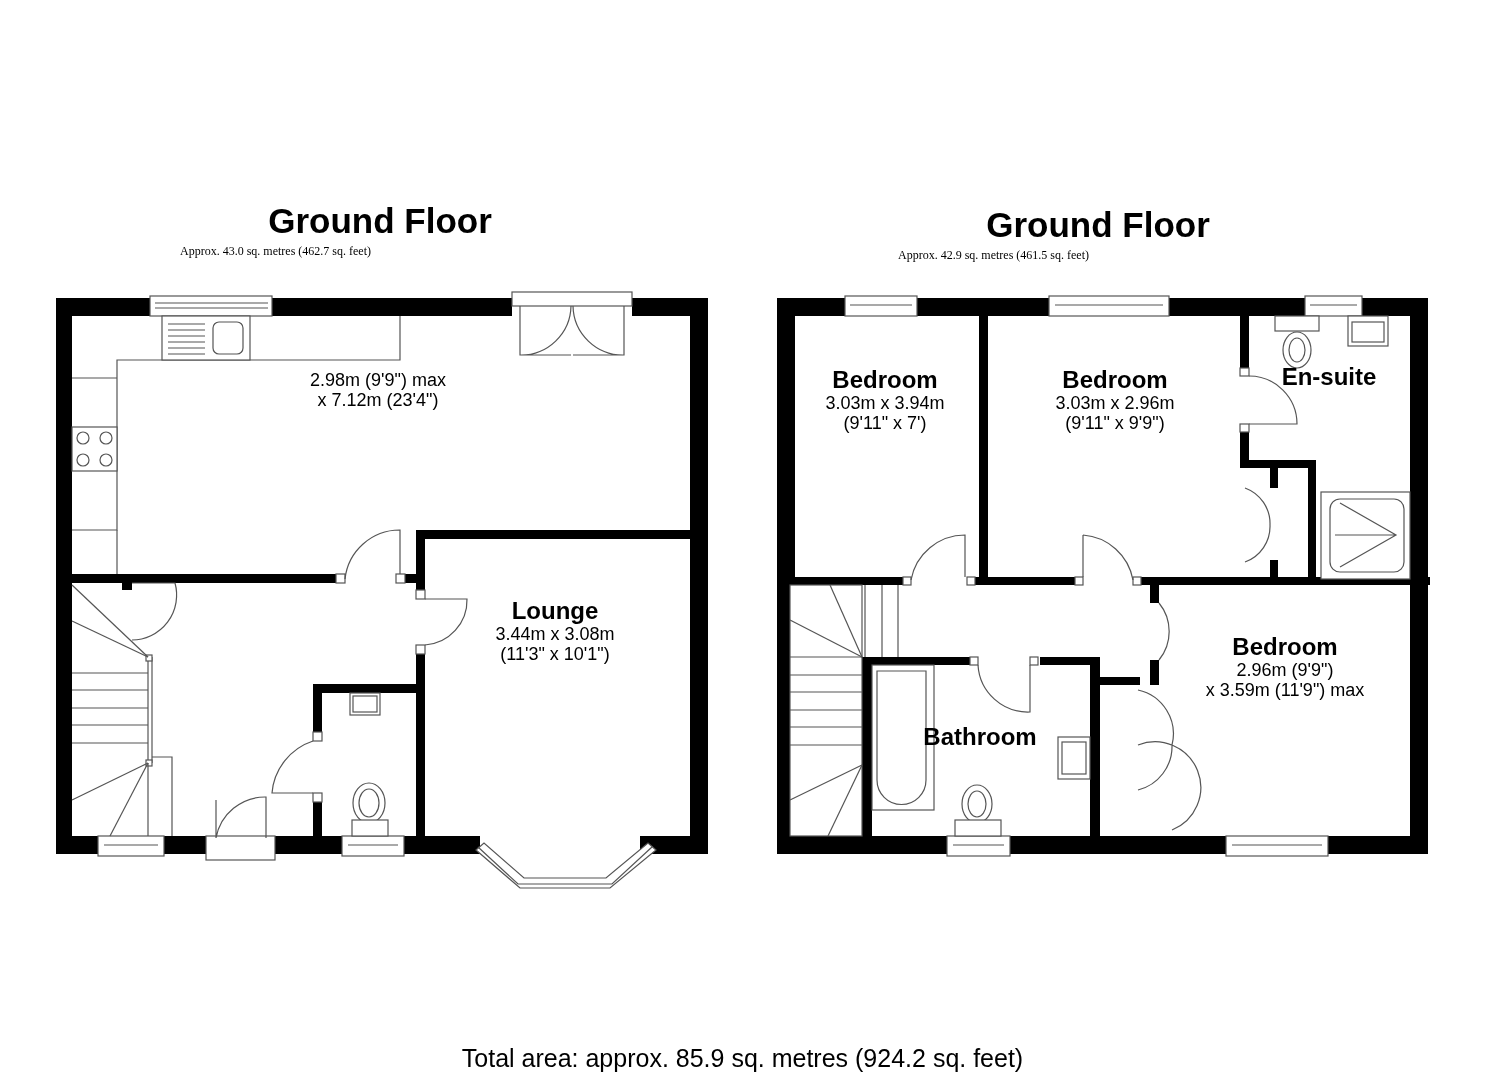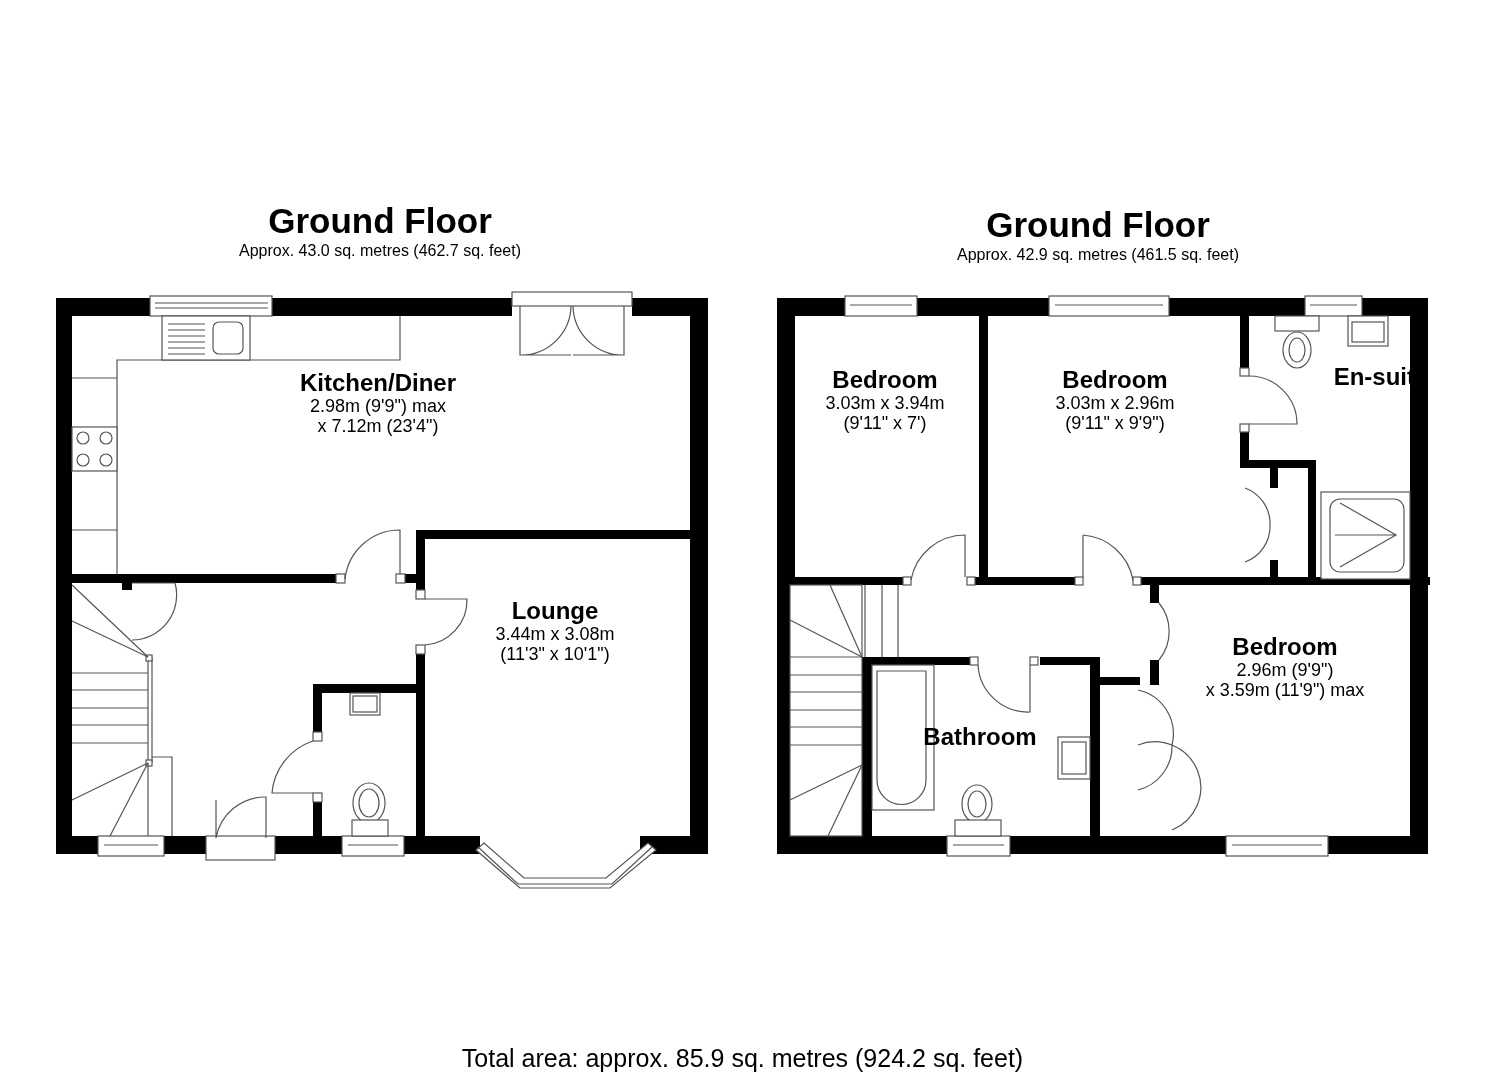--- a/index.html
+++ b/index.html
@@ -1,18 +1,18 @@
 <!DOCTYPE html>
 <html><head>
 <meta charset="utf-8">
 <style>
   html, body { margin: 0; padding: 0; background: #ffffff; }
   body { width: 1485px; height: 1080px; position: relative; overflow: hidden; font-family: "Liberation Sans", sans-serif; color: #000; }
   .floor-title { position: absolute; text-align: center; font-weight: bold; font-size: 35px; line-height: 32px; }
-  .floor-sub { position: absolute; text-align: center; font-size: 16px; line-height: 18px; }
+  .floor-sub { position: absolute; font-size: 12px; line-height: 18px; font-family: Liberation Serif, serif; }
   .room-label { position: absolute; text-align: center; }
   .room-name { font-weight: bold; font-size: 24px; line-height: 26px; display: block; }
   .room-dim { font-size: 18px; line-height: 20px; display: block; }
   .total { position: absolute; left: 0; width: 1485px; top: 1043px; text-align: center; font-size: 25px; line-height: 30px; }
   svg { position: absolute; left: 0; top: 0; }
   .w { fill: #000; }
   .ln { fill: none; stroke: #555; stroke-width: 1.2; }
   .lnw { fill: #fff; stroke: #555; stroke-width: 1.2; }
 </style>
 </head>
@@ -217,41 +217,40 @@
     <path class="ln" d="M1340 503 L1396 535 L1340 567 M1335 535 L1396 535"></path>
   </g>
 </svg>
 
 <div class="floor-title" style="left:180px; top:205px; width:400px;">Ground Floor</div>
 <div class="floor-sub" style="left:180px; top:242px; width:400px;">Approx. 43.0 sq. metres (462.7 sq. feet)</div>
 <div class="floor-title" style="left:898px; top:209px; width:400px;">Ground Floor</div>
 <div class="floor-sub" style="left:898px; top:246px; width:400px;">Approx. 42.9 sq. metres (461.5 sq. feet)</div>
 
 <div class="room-label" style="left:248px; top:370px; width:260px;">
-  <span class="room-name">Kitchen/Diner</span>
   <span class="room-dim">2.98m (9'9") max</span>
   <span class="room-dim">x 7.12m (23'4")</span>
 </div>
 <div class="room-label" style="left:460px; top:598px; width:190px;">
   <span class="room-name">Lounge</span>
   <span class="room-dim">3.44m x 3.08m</span>
   <span class="room-dim">(11'3" x 10'1")</span>
 </div>
 
 <div class="room-label" style="left:795px; top:367px; width:180px;">
   <span class="room-name">Bedroom</span>
   <span class="room-dim">3.03m x 3.94m</span>
   <span class="room-dim">(9'11" x 7')</span>
 </div>
 <div class="room-label" style="left:1020px; top:367px; width:190px;">
   <span class="room-name">Bedroom</span>
   <span class="room-dim">3.03m x 2.96m</span>
   <span class="room-dim">(9'11" x 9'9")</span>
 </div>
-<div class="room-label" style="left:1316px; top:364px; width:130px;">
+<div class="room-label" style="left:1264px; top:364px; width:130px;">
   <span class="room-name">En-suite</span>
 </div>
 <div class="room-label" style="left:1170px; top:634px; width:230px;">
   <span class="room-name">Bedroom</span>
   <span class="room-dim">2.96m (9'9")</span>
   <span class="room-dim">x 3.59m (11'9") max</span>
 </div>
 <div class="room-label" style="left:905px; top:724px; width:150px;">
   <span class="room-name">Bathroom</span>
 </div>

